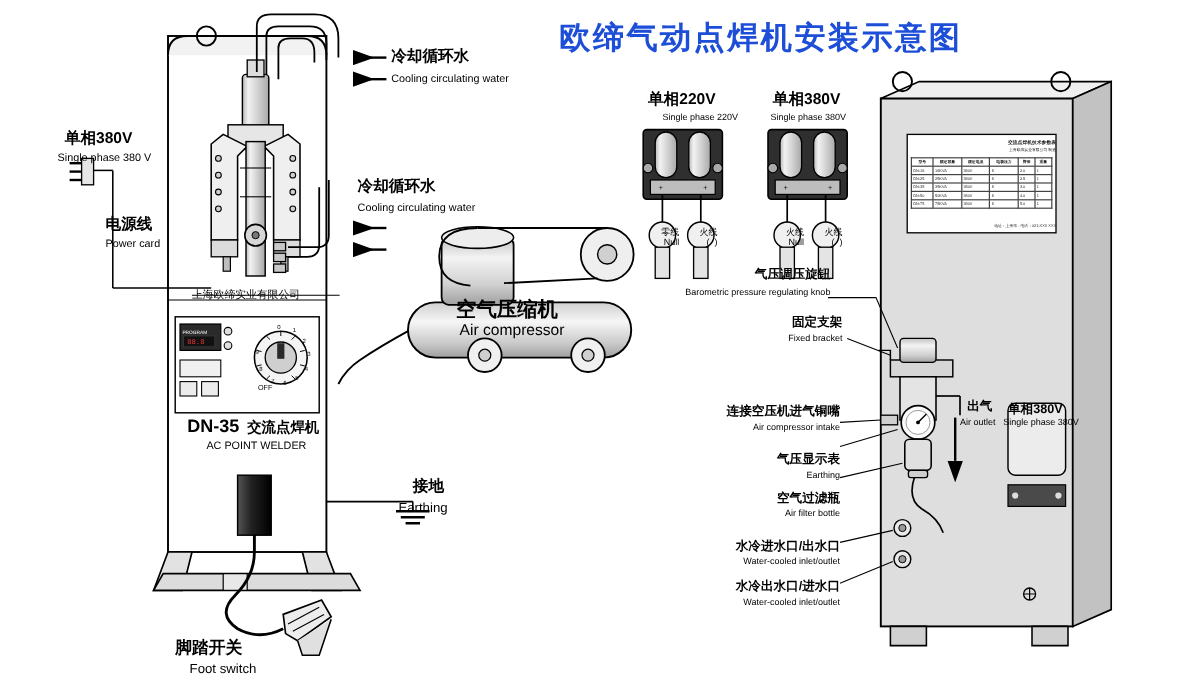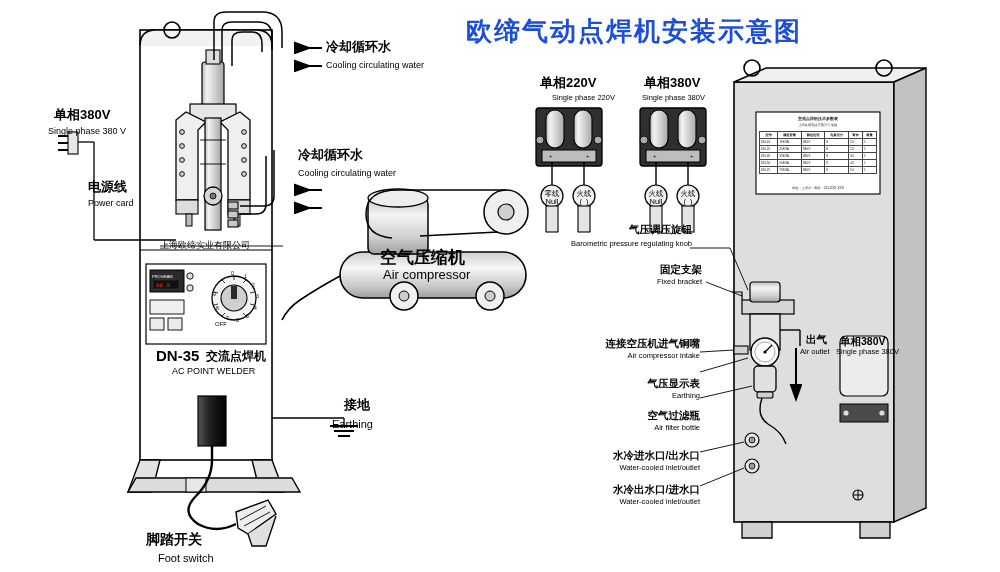--- a/index.html
+++ b/index.html
@@ -43,21 +43,21 @@
     font-size: 7.5px;
   }
   .title {
     position: absolute;
     font-size: 26px;
     font-weight: bold;
     letter-spacing: 2px;
     color: #1d4ed8;
     white-space: pre;
   }
-  .ctr { text-align: center; }
+  .ctr { text-align: right; }
   .rgt { text-align: right; }
   .plate-txt {
     position: absolute;
     font-size: 3.2px;
     color: #222;
     white-space: pre;
     line-height: 1.25;
   }
 </style>
 </head>

